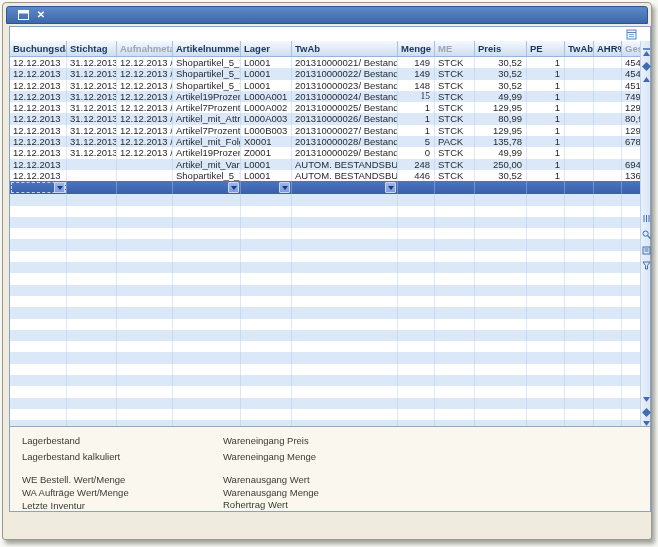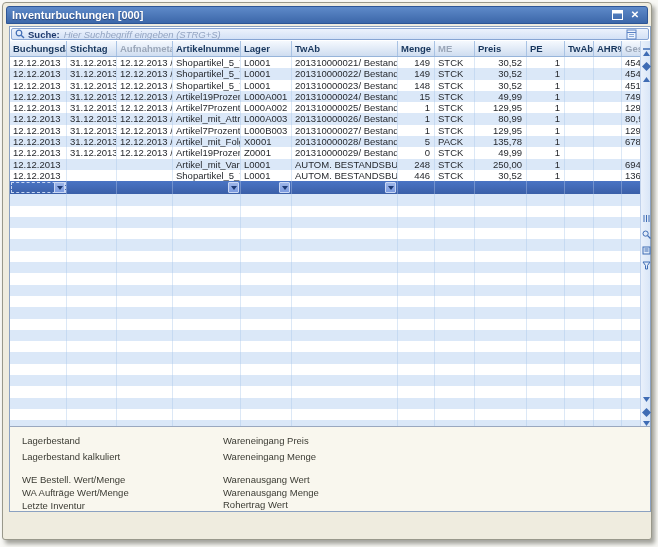--- a/index.html
+++ b/index.html
@@ -64,46 +64,35 @@
 
   svg { display:block; }
 </style>
 </head>
 <body>
 
 <div id="stage">
   <div class="window">
 
     <div class="titlebar">
-      <span class="title">Inventurbuchungen [000]</span>
       <span class="tb-btn">
         <span>
           <svg width="11" height="10" viewBox="0 0 11 10">
               <rect x="0.5" y="0.5" width="10" height="9" fill="none" stroke="#ffffff"></rect>
               <rect x="0.5" y="0.5" width="10" height="2.5" fill="#ffffff" stroke="#ffffff"></rect>
             </svg>
         </span>
       </span>
       <span class="tb-btn">
         <span style="color:#ffffff;font-size:10px;font-weight:bold;line-height:10px;">✕</span>
       </span>
     </div>
 
     <div class="container">
 
-      <div class="searchbar">
-        <span>
-          <svg width="10" height="10" viewBox="0 0 10 10">
-              <circle cx="4" cy="4" r="2.8" fill="none" stroke="#3f6cb4" stroke-width="1.2"></circle>
-              <line x1="6.2" y1="6.2" x2="9" y2="9" stroke="#3f6cb4" stroke-width="1.4"></line>
-            </svg>
-        </span>
-        <span class="s-label">Suche:</span>
-        <span class="s-placeholder">Hier Suchbegriff eingeben (STRG+S)</span>
-      </div>
 
       <div class="grid">
         <div class="row hdr-row" id="hdr-row">
             <div class="hdr-cell" style="width: 57px;">Buchungsdatum</div>
             <div class="hdr-cell" style="width: 50px;">Stichtag</div>
             <div class="hdr-cell muted" style="width: 56px;">Aufnahmetag</div>
             <div class="hdr-cell" style="width: 68px;">Artikelnummer</div>
             <div class="hdr-cell" style="width: 51px;">Lager</div>
             <div class="hdr-cell" style="width: 106px;">TwAb</div>
             <div class="hdr-cell" style="width: 37px;">Menge</div>
@@ -160,21 +149,21 @@
               <div class="cell" style="width: 28px;"></div>
               <div class="cell r ges" style="width: 30px;">4516</div>
             </div>
             <div class="row data-row alt">
               <div class="cell" style="width: 57px;">12.12.2013</div>
               <div class="cell" style="width: 50px;">31.12.2013</div>
               <div class="cell" style="width: 56px;">12.12.2013 /Do</div>
               <div class="cell" style="width: 68px;">Artikel19Prozent</div>
               <div class="cell" style="width: 51px;">L000A001</div>
               <div class="cell" style="width: 106px;">201310000024/ Bestandsaufnahme l</div>
-              <div class="cell r" style="width: 37px;">15</div>
+              <div class="cell r" style="width: 37px; font-family: Liberation Serif, serif;">15</div>
               <div class="cell" style="width: 40px;">STCK</div>
               <div class="cell r" style="width: 52px;">49,99</div>
               <div class="cell r" style="width: 38px;">1</div>
               <div class="cell" style="width: 29px;"></div>
               <div class="cell" style="width: 28px;"></div>
               <div class="cell r ges" style="width: 30px;">749,</div>
             </div>
             <div class="row data-row">
               <div class="cell" style="width: 57px;">12.12.2013</div>
               <div class="cell" style="width: 50px;">31.12.2013</div>

